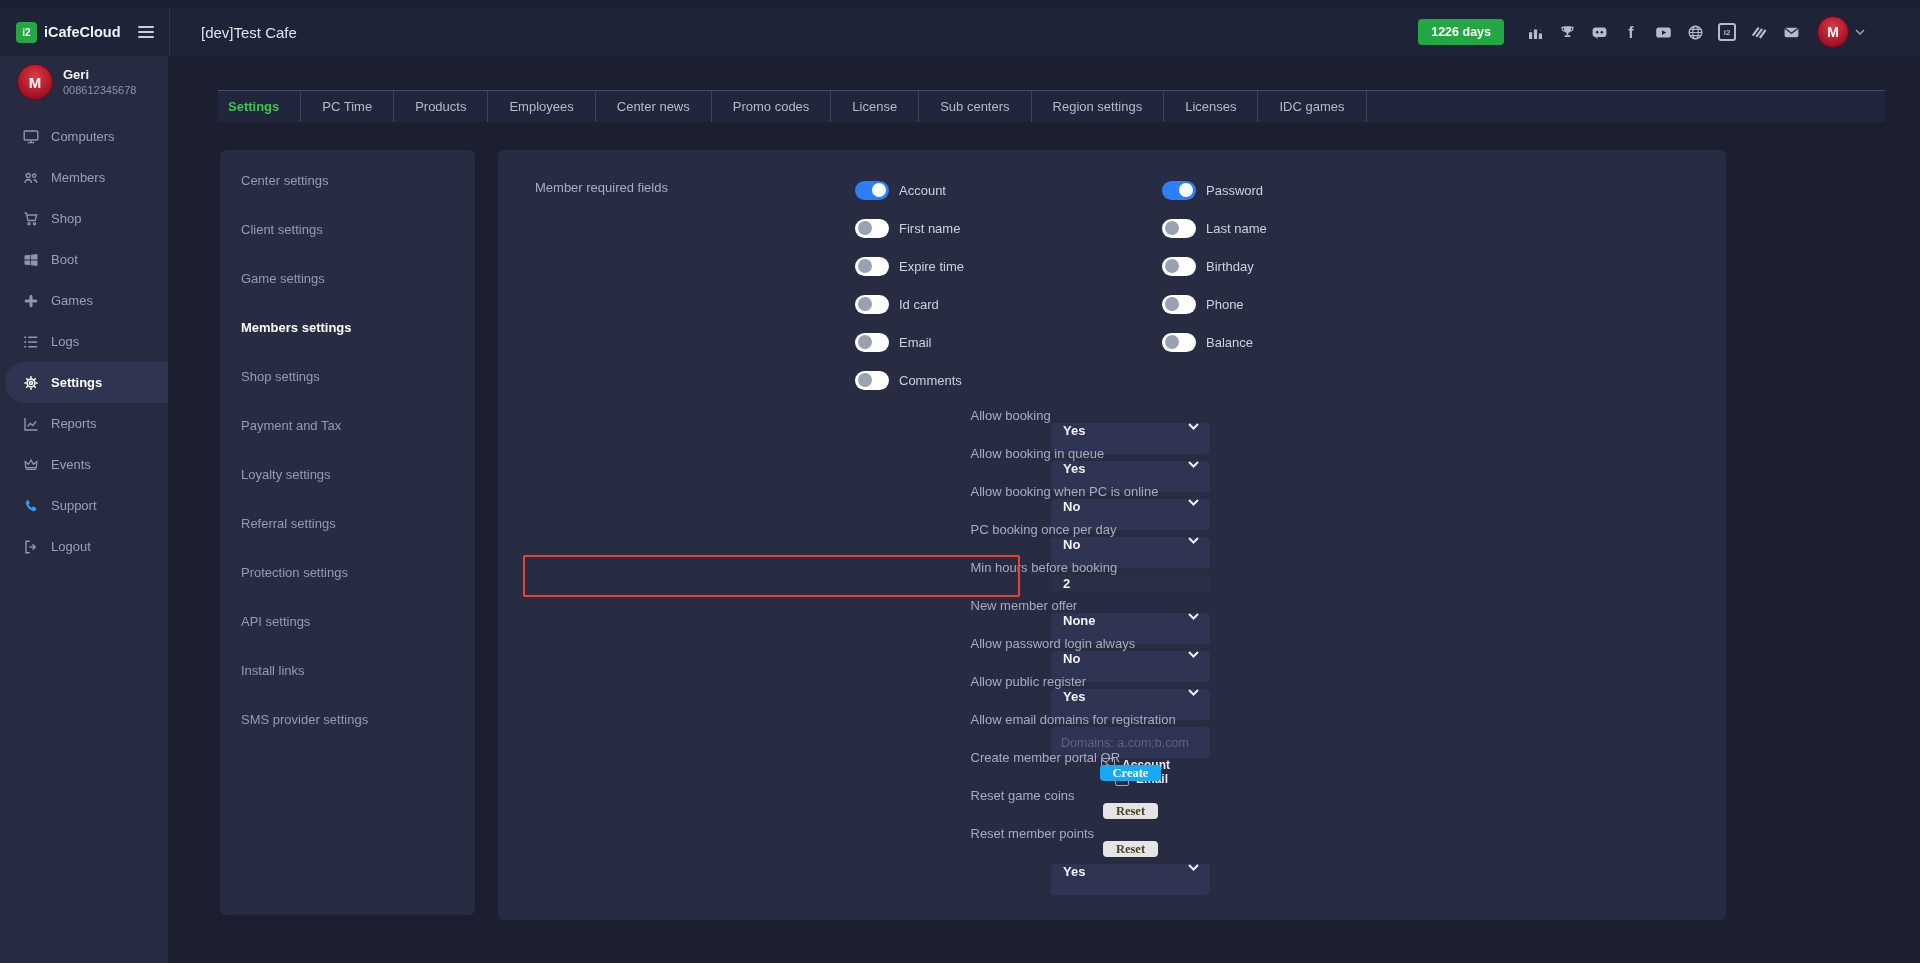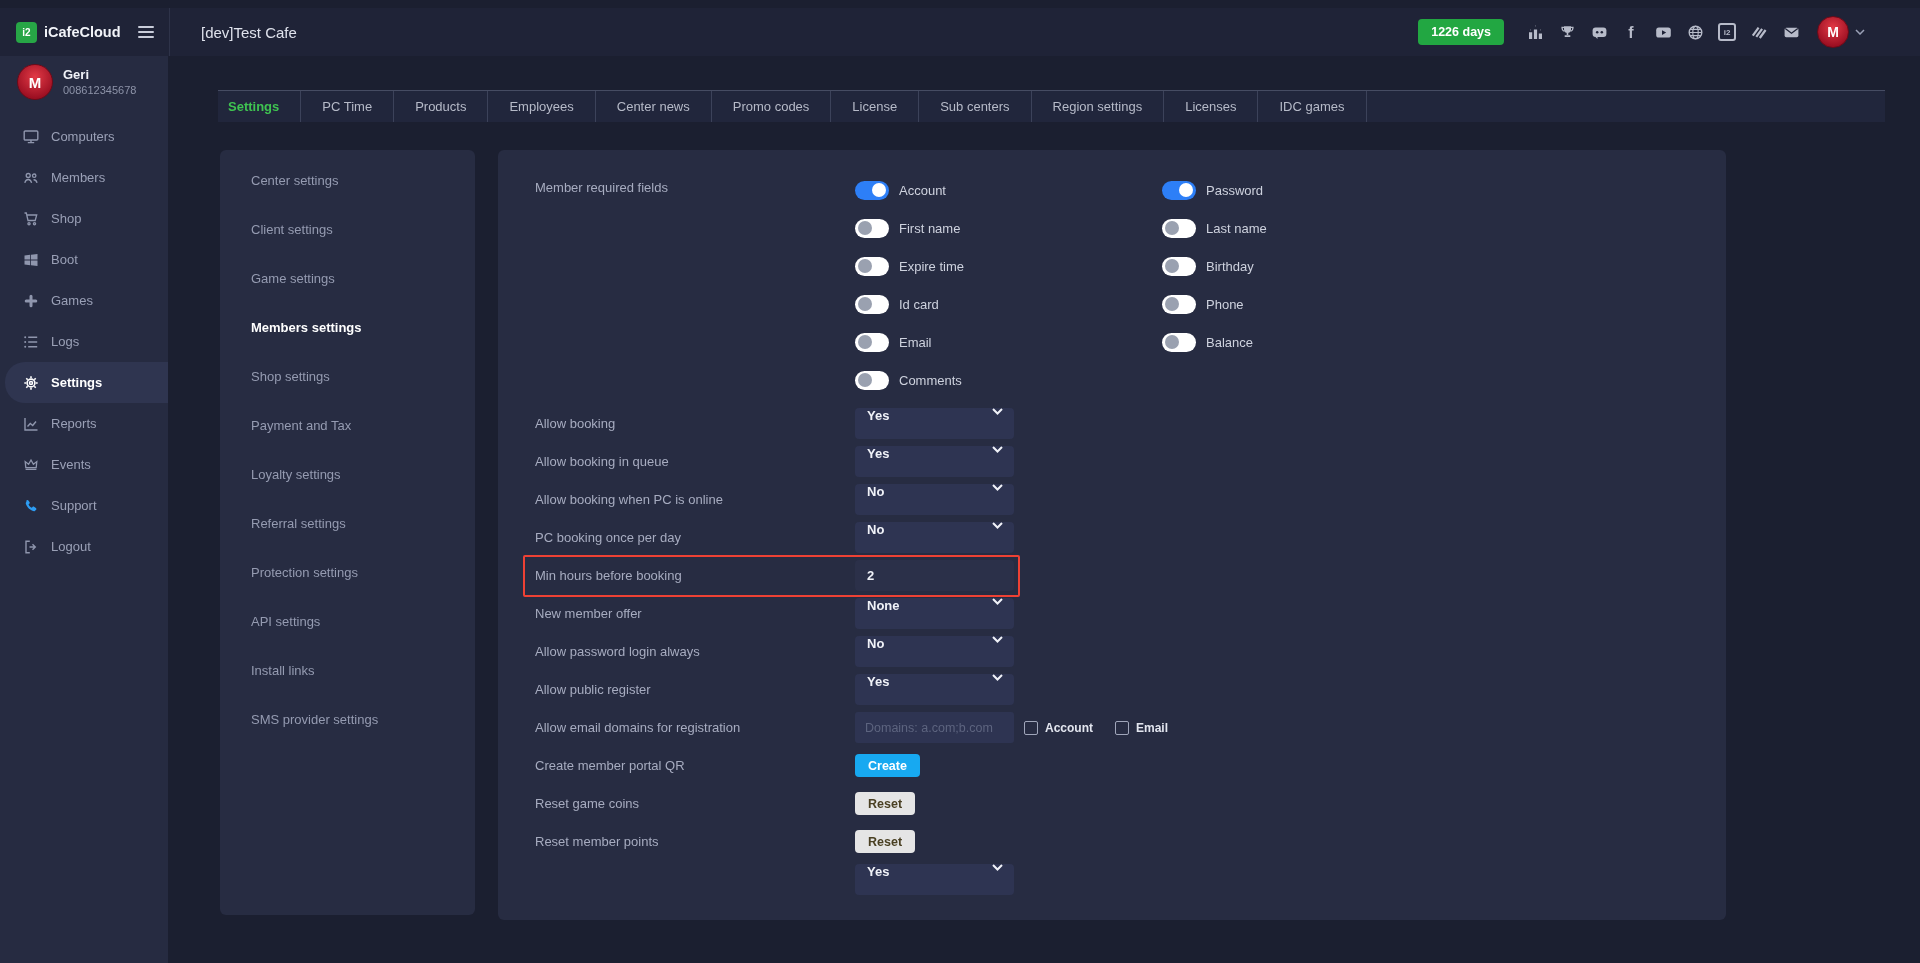--- a/index.html
+++ b/index.html
@@ -38,44 +38,44 @@
   .side-item.support .sic{color:#2d9df4;}
 
   
   .main{position:absolute;top:48px;left:168px;right:0;bottom:0;}
   .tabband{position:absolute;top:42px;left:50px;width:1667px;height:32px;background:#21263c;border-top:1px solid #464c63;display:flex;box-sizing:border-box;}
   .tab{padding:0 21px;line-height:31px;font-size:13px;color:#b6bac8;border-right:1px solid #3c425a;cursor:pointer;white-space:nowrap;}
   .tab:first-child{padding-left:10px;}
   .tab.active{color:#3fc351;font-weight:700;}
 
   .panel{position:absolute;top:102px;left:52px;width:255px;height:765px;background:#272c42;border-radius:6px;padding-top:6px;box-sizing:border-box;}
-  .menu-item{height:49px;display:flex;align-items:center;padding-left:31px;font-size:13px;color:#959bb1;cursor:pointer;}
+  .menu-item{height:49px;display:flex;align-items:center;padding-left:21px;font-size:13px;color:#959bb1;cursor:pointer;}
   .menu-item.active{color:#ffffff;font-weight:700;}
 
   .card{position:absolute;top:102px;left:330px;width:1228px;height:770px;background:#272c42;border-radius:6px;overflow:hidden;padding:30px 0 0 37px;box-sizing:border-box;}
 
   .trow{display:flex;}
   .flabel{width:320px;color:#a7acc0;font-size:13px;flex:none;}
   .tgl-col{width:307px;}
   .tgl-item{display:flex;align-items:center;gap:10px;height:20px;margin-bottom:18px;color:#ced2de;font-size:13px;}
   .switch{width:34px;height:19px;border-radius:10px;background:#ffffff;position:relative;flex:none;cursor:pointer;}
   .switch i{position:absolute;top:2.5px;left:3px;width:14px;height:14px;border-radius:50%;background:#9aa1b0;}
   .switch.on{background:#2d7ff7;}
   .switch.on i{left:auto;right:3px;background:#ffffff;}
 
-  .frow{display:flex;align-items:center;height:31px;margin-bottom:7px;position:relative;}
+  .frow{display:flex;align-items:center;height:31px;margin-bottom:7px;position:relative;flex-direction:column;}
   .select{width:159px;height:31px;background:#2e3452;border-radius:4px;display:flex;align-items:flex-start;justify-content:space-between;padding:0 11px 0 12px;color:#f0f2f8;font-weight:700;font-size:13px;box-sizing:border-box;cursor:pointer;flex:none;}
   .num-input{width:159px;height:31px;background:#2b3049;border:none;border-radius:4px;color:#f0f2f8;font-weight:700;font-size:13px;padding:0 0 0 12px;box-sizing:border-box;font-family:"Liberation Sans",sans-serif;}
   .hlbox{position:absolute;left:-12px;top:-5px;width:497px;height:42px;border:2px solid #ee4134;border-radius:2px;box-sizing:border-box;pointer-events:none;}
   .dom-input{width:159px;height:31px;background:#2e3452;border:none;border-radius:3px;color:#e8eaf2;font-size:12.5px;padding:0 10px;box-sizing:border-box;font-family:"Liberation Sans",sans-serif;flex:none;}
   .dom-input::placeholder{color:#5d647f;}
   .cbgroup{display:flex;align-items:center;gap:7px;margin-left:10px;color:#e3e6ef;font-size:12px;font-weight:700;cursor:pointer;}
   .cbgroup.second{margin-left:22px;}
   .cb{width:14px;height:14px;border:1.5px solid #a0a6ba;border-radius:2px;box-sizing:border-box;background:transparent;}
-  .btn{height:23px;padding:0 13px;border:none;border-radius:4px;font-weight:700;font-size:12.5px;cursor:pointer;font-family:Liberation Sans, sans-serif;}
+  .btn{height:23px;padding:0 13px;border:none;border-radius:4px;font-weight:700;font-size:12.5px;cursor:pointer;font-family:Liberation Serif, serif;}
   .btn-create{background:#17a9f1;color:#ffffff;}
   .btn-reset{background:#e5e5e5;color:#4a4023;}
   svg{display:block;}
 </style>
 </head>
 <body>
 
 <div class="app">
 
   <div class="topbar">

